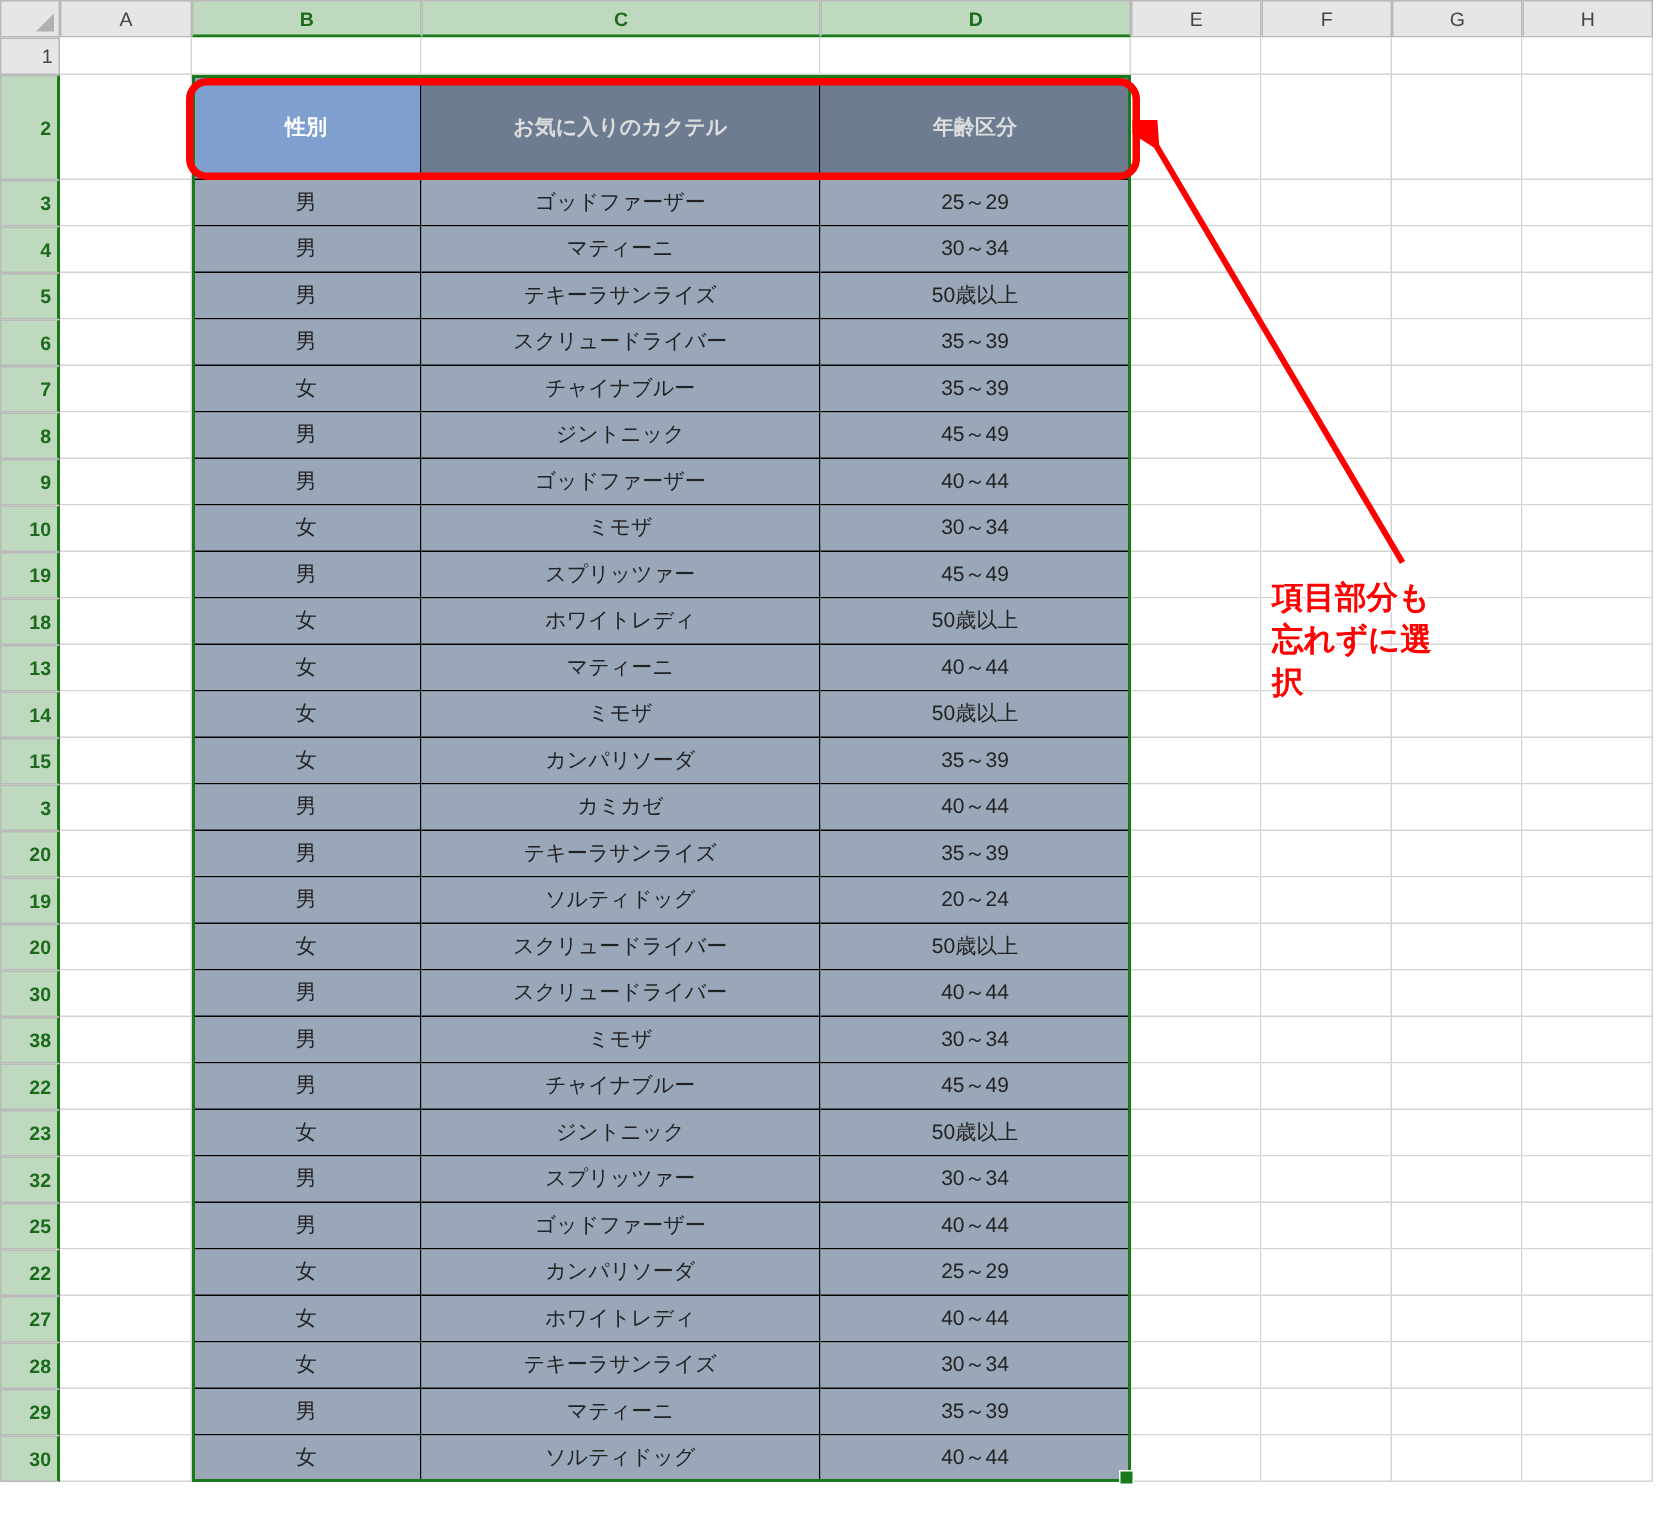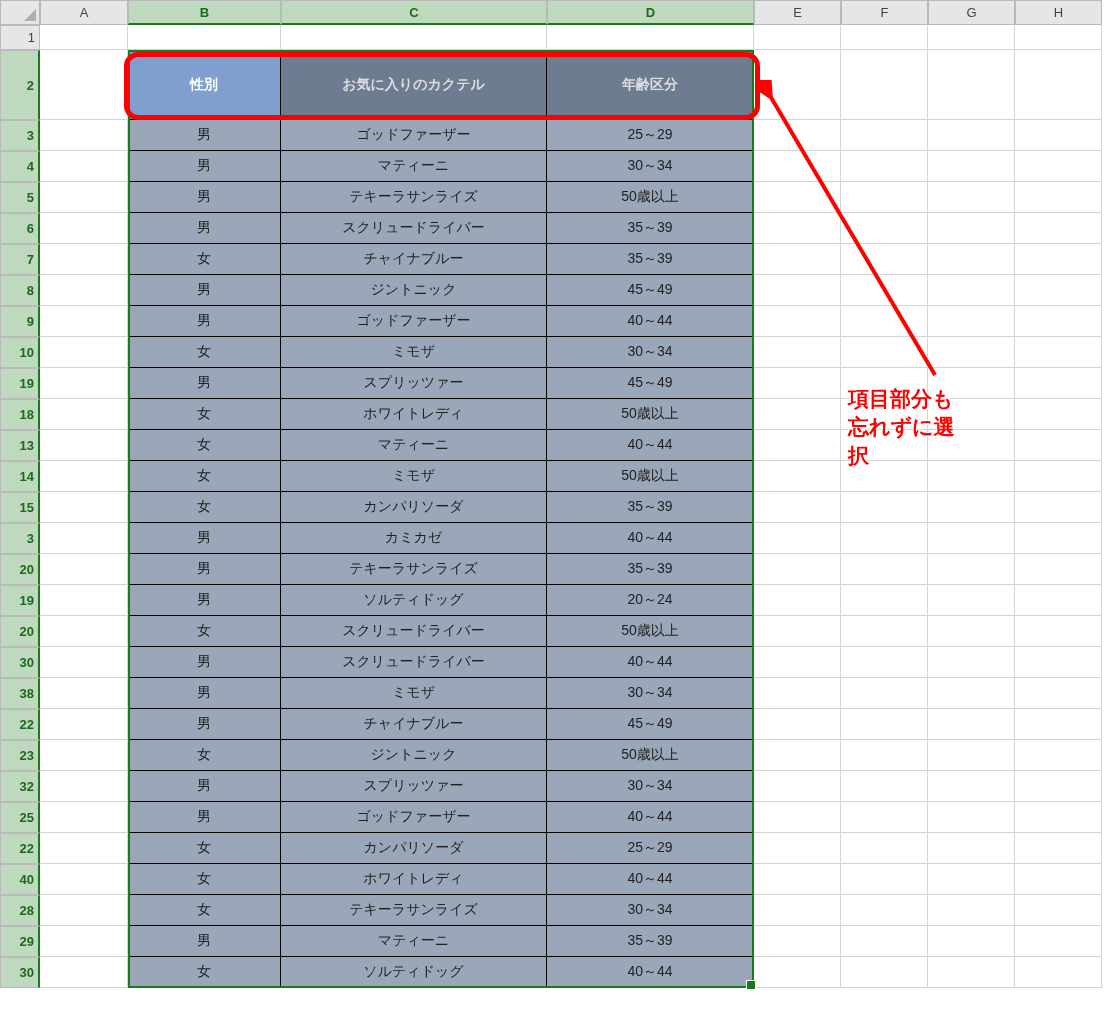--- a/index.html
+++ b/index.html
@@ -354,21 +354,21 @@
     <div class="cell row-data"></div>
     <div class="rowhdr row-data selhdr">22</div>
     <div class="cell row-data"></div>
     <div class="cell row-data sel">女</div>
     <div class="cell row-data sel">カンパリソーダ</div>
     <div class="cell row-data sel">25～29</div>
     <div class="cell row-data"></div>
     <div class="cell row-data"></div>
     <div class="cell row-data"></div>
     <div class="cell row-data"></div>
-    <div class="rowhdr row-data selhdr">40</div>
+    <div class="rowhdr row-data selhdr">27</div>
     <div class="cell row-data"></div>
     <div class="cell row-data sel">女</div>
     <div class="cell row-data sel">ホワイトレディ</div>
     <div class="cell row-data sel">40～44</div>
     <div class="cell row-data"></div>
     <div class="cell row-data"></div>
     <div class="cell row-data"></div>
     <div class="cell row-data"></div>
     <div class="rowhdr row-data selhdr">28</div>
     <div class="cell row-data"></div>

